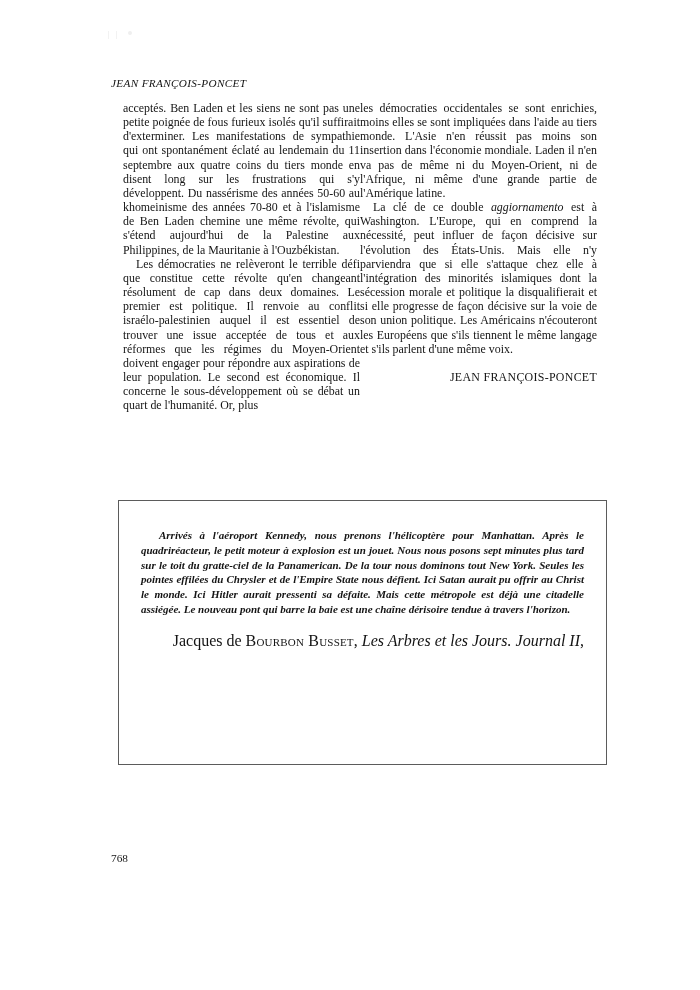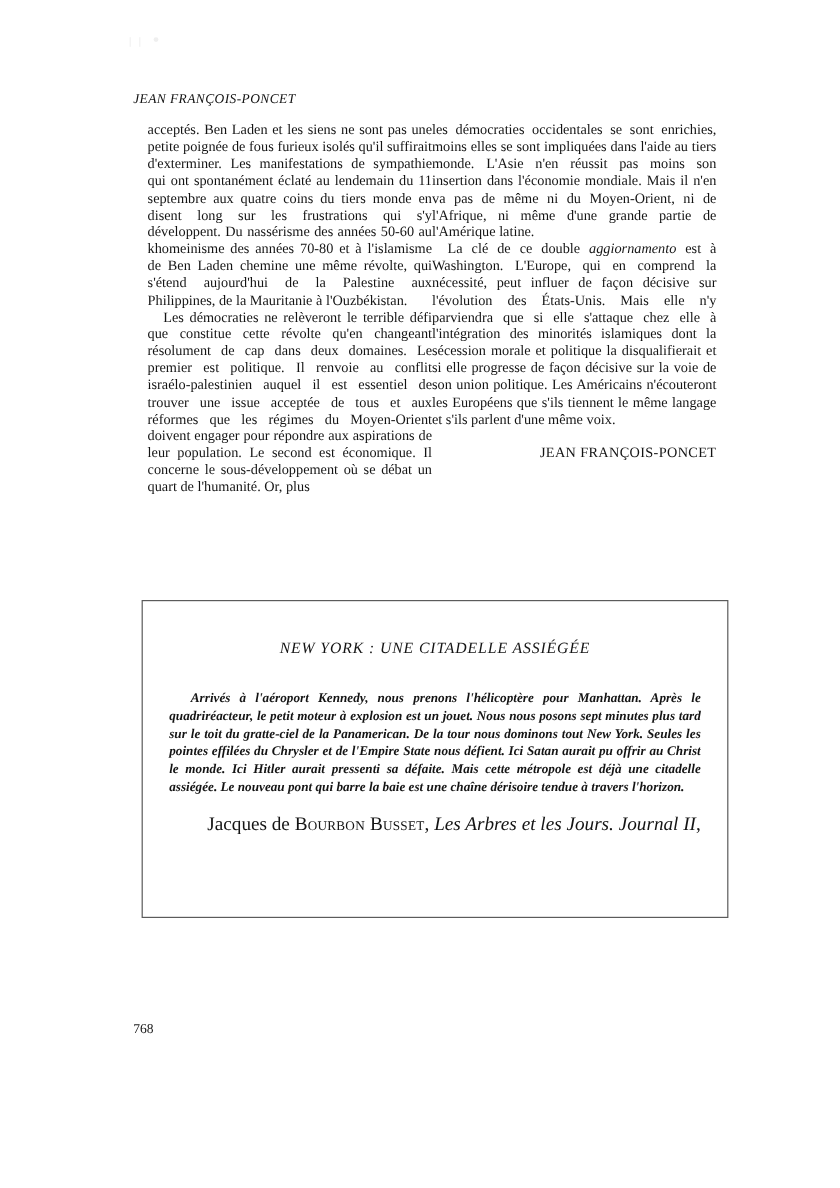--- a/index.html
+++ b/index.html
@@ -180,30 +180,29 @@
   <div class="running-head">JEAN FRANÇOIS-PONCET</div>
 
   <div class="columns">
 
     <div class="col">
       <p>acceptés. Ben Laden et les siens ne sont pas une petite poignée de fous furieux isolés qu'il suffirait d'exterminer. Les manifestations de sympathie qui ont spontanément éclaté au lendemain du 11 septembre aux quatre coins du tiers monde en disent long sur les frustrations qui s'y développent. Du nassérisme des années 50-60 au khomeinisme des années 70-80 et à l'islamisme de Ben Laden chemine une même révolte, qui s'étend aujourd'hui de la Palestine aux Philippines, de la Mauritanie à l'Ouzbékistan.</p>
       <p class="indent">Les démocraties ne relèveront le terrible défi que constitue cette révolte qu'en changeant résolument de cap dans deux domaines. Le premier est politique. Il renvoie au conflit israélo-palestinien auquel il est essentiel de trouver une issue acceptée de tous et aux réformes que les régimes du Moyen-Orient doivent engager pour répondre aux aspirations de leur population. Le second est économique. Il concerne le sous-développement où se débat un quart de l'humanité. Or, plus</p>
     </div>
 
     <div class="col">
-      <p>les démocraties occidentales se sont enrichies, moins elles se sont impliquées dans l'aide au tiers monde. L'Asie n'en réussit pas moins son insertion dans l'économie mondiale. Mais il n'en va pas de même ni du Moyen-Orient, ni de l'Afrique, ni même d'une grande partie de l'Amérique latine.</p>
+      <p>les démocraties occidentales se sont enrichies, moins elles se sont impliquées dans l'aide au tiers monde. L'Asie n'en réussit pas moins son insertion dans l'économie mondiale. Laden il n'en va pas de même ni du Moyen-Orient, ni de l'Afrique, ni même d'une grande partie de l'Amérique latine.</p>
       <p class="indent"><span>La clé de ce double </span><i>aggiornamento</i><span> est à Washington. L'Europe, qui en comprend la nécessité, peut influer de façon décisive sur l'évolution des États-Unis. Mais elle n'y parviendra que si elle s'attaque chez elle à l'intégration des minorités islamiques dont la sécession morale et politique la disqualifierait et si elle progresse de façon décisive sur la voie de son union politique. Les Américains n'écouteront les Européens que s'ils tiennent le même langage et s'ils parlent d'une même voix.</span></p>
       <div class="signature">JEAN FRANÇOIS-PONCET</div>
     </div>
 
   </div>
 
   <div class="quote-box">
     <div class="quote-inner">
-      <div class="quote-title">NEW YORK : UNE CITADELLE ASSIÉGÉE</div>
       <div class="quote-body">Arrivés à l'aéroport Kennedy, nous prenons l'hélicoptère pour Manhattan. Après le quadriréacteur, le petit moteur à explosion est un jouet. Nous nous posons sept minutes plus tard sur le toit du gratte-ciel de la Panamerican. De la tour nous dominons tout New York. Seules les pointes effilées du Chrysler et de l'Empire State nous défient. Ici Satan aurait pu offrir au Christ le monde. Ici Hitler aurait pressenti sa défaite. Mais cette métropole est déjà une citadelle assiégée. Le nouveau pont qui barre la baie est une chaîne dérisoire tendue à travers l'horizon.</div>
       <div class="quote-attrib"><span>Jacques de </span><span class="sc">Bourbon Busset</span><span>, </span><span class="ital">Les Arbres et les Jours. Journal II</span><span>,</span></div>
     </div>
   </div>
 
   <div class="folio">768</div>
 
 </div>
 
 </body></html>

